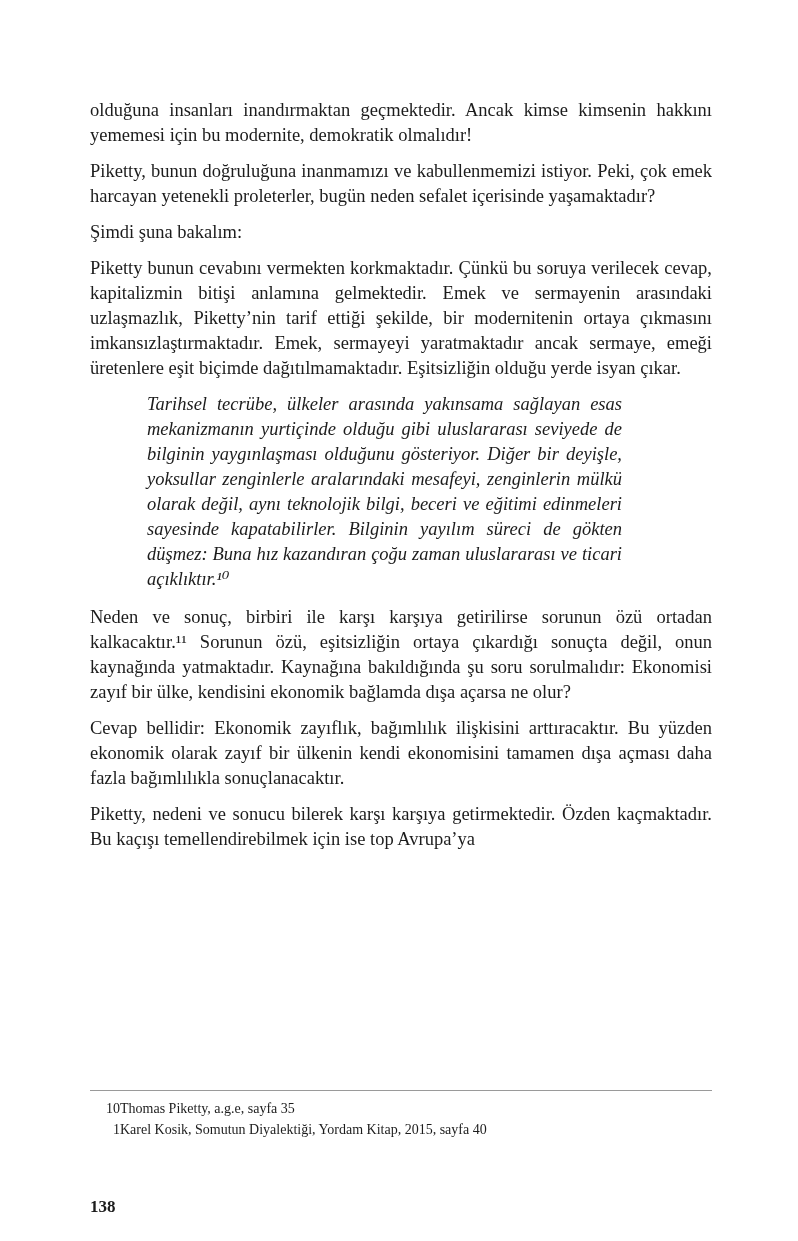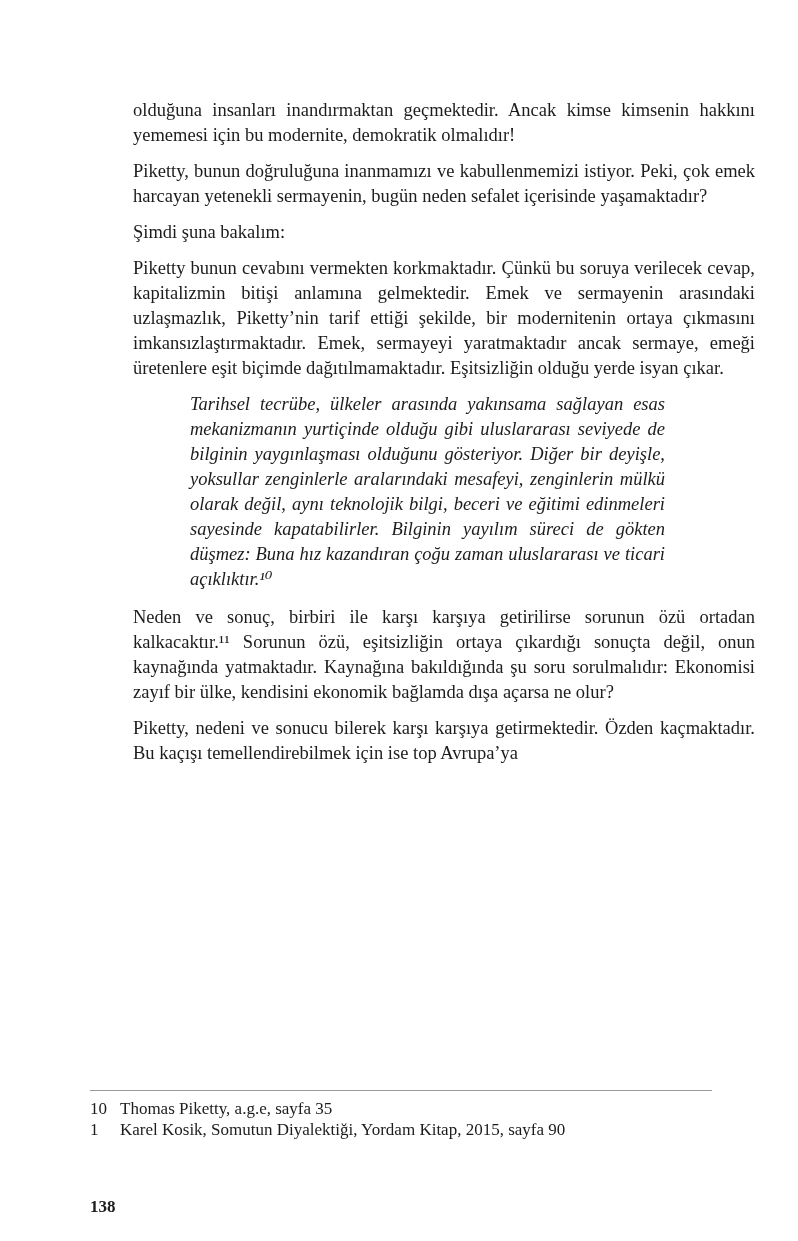--- a/index.html
+++ b/index.html
@@ -17,21 +17,20 @@
     color: #1c1c1c;
   }
   .text-block {
     position: absolute;
     top: 98px;
     left: 90px;
     width: 622px;
     font-size: 18.5px;
     line-height: 25px;
     text-align: justify;
-    margin-left: 43px;
   }
   .text-block p {
     margin: 0 0 11px 0;
   }
   .text-block blockquote {
     margin: 2px 0 13px 0;
     padding: 0 90px 0 57px;
     text-align: justify;
     font-style: italic;
   }
@@ -41,24 +40,25 @@
     top: 1090px;
     width: 622px;
   }
   .footnote-rule {
     border: none;
     border-top: 1px solid #9a9a9a;
     margin: 0 0 7px 0;
     width: 100%;
   }
   .footnote {
-    font-size: 17px;
+    font-size: 14px;
     line-height: 21px;
     color: #1c1c1c;
     display: flex;
+    text-align: right;
   }
   .footnote .fn-num {
     width: 30px;
     flex: 0 0 30px;
   }
   .page-number {
     position: absolute;
     left: 90px;
     top: 1197px;
     font-size: 17px;
@@ -66,37 +66,38 @@
     color: #1c1c1c;
   }
 </style>
 </head>
 <body>
 
 <div class="page">
 
   <div class="text-block">
     <p>olduğuna insanları inandırmaktan geçmektedir. Ancak kimse kimsenin hakkını yememesi için bu modernite, demokratik olmalıdır!</p>
-    <p>Piketty, bunun doğruluğuna inanmamızı ve kabullenmemizi istiyor. Peki, çok emek harcayan yetenekli sermayenin, bugün neden sefalet içerisinde yaşamaktadır?</p>
+    <p>Piketty, bunun doğruluğuna inanmamızı ve kabullenmemizi istiyor. Peki, çok emek harcayan yetenekli proleterler, bugün neden sefalet içerisinde yaşamaktadır?</p>
     <p>Şimdi şuna bakalım:</p>
     <p>Piketty bunun cevabını vermekten korkmaktadır. Çünkü bu soruya verilecek cevap, kapitalizmin bitişi anlamına gelmektedir. Emek ve sermayenin arasındaki uzlaşmazlık, Piketty’nin tarif ettiği şekilde, bir modernitenin ortaya çıkmasını imkansızlaştırmaktadır. Emek, sermayeyi yaratmaktadır ancak sermaye, emeği üretenlere eşit biçimde dağıtılmamaktadır. Eşitsizliğin olduğu yerde isyan çıkar.</p>
 
     <blockquote>Tarihsel tecrübe, ülkeler arasında yakınsama sağlayan esas mekanizmanın yurtiçinde olduğu gibi uluslararası seviyede de bilginin yaygınlaşması olduğunu gösteriyor. Diğer bir deyişle, yoksullar zenginlerle aralarındaki mesafeyi, zenginlerin mülkü olarak değil, aynı teknolojik bilgi, beceri ve eğitimi edinmeleri sayesinde kapatabilirler. Bilginin yayılım süreci de gökten düşmez: Buna hız kazandıran çoğu zaman uluslararası ve ticari açıklıktır.¹⁰</blockquote>
 
     <p>Neden ve sonuç, birbiri ile karşı karşıya getirilirse sorunun özü ortadan kalkacaktır.¹¹ Sorunun özü, eşitsizliğin ortaya çıkardığı sonuçta değil, onun kaynağında yatmaktadır. Kaynağına bakıldığında şu soru sorulmalıdır: Ekonomisi zayıf bir ülke, kendisini ekonomik bağlamda dışa açarsa ne olur?</p>
+    <p>Cevap bellidir: Ekonomik zayıflık, bağımlılık ilişkisini arttıracaktır. Bu yüzden ekonomik olarak zayıf bir ülkenin kendi ekonomisini tamamen dışa açması daha fazla bağımlılıkla sonuçlanacaktır.</p>
     <p>Piketty, nedeni ve sonucu bilerek karşı karşıya getirmektedir. Özden kaçmaktadır. Bu kaçışı temellendirebilmek için ise top Avrupa’ya</p>
   </div>
 
   <div class="footer">
     <hr class="footnote-rule">
     <div class="footnote">
       <span class="fn-num">10</span>
       <span class="fn-text">Thomas Piketty, a.g.e, sayfa 35</span>
     </div>
     <div class="footnote">
       <span class="fn-num">1</span>
-      <span class="fn-text">Karel Kosik, Somutun Diyalektiği, Yordam Kitap, 2015, sayfa 90</span>
+      <span class="fn-text">Karel Kosik, Somutun Diyalektiği, Yordam Kitap, 2015, sayfa 40</span>
     </div>
   </div>
 
   <div class="page-number">138</div>
 
 </div>
 
 </body></html>

